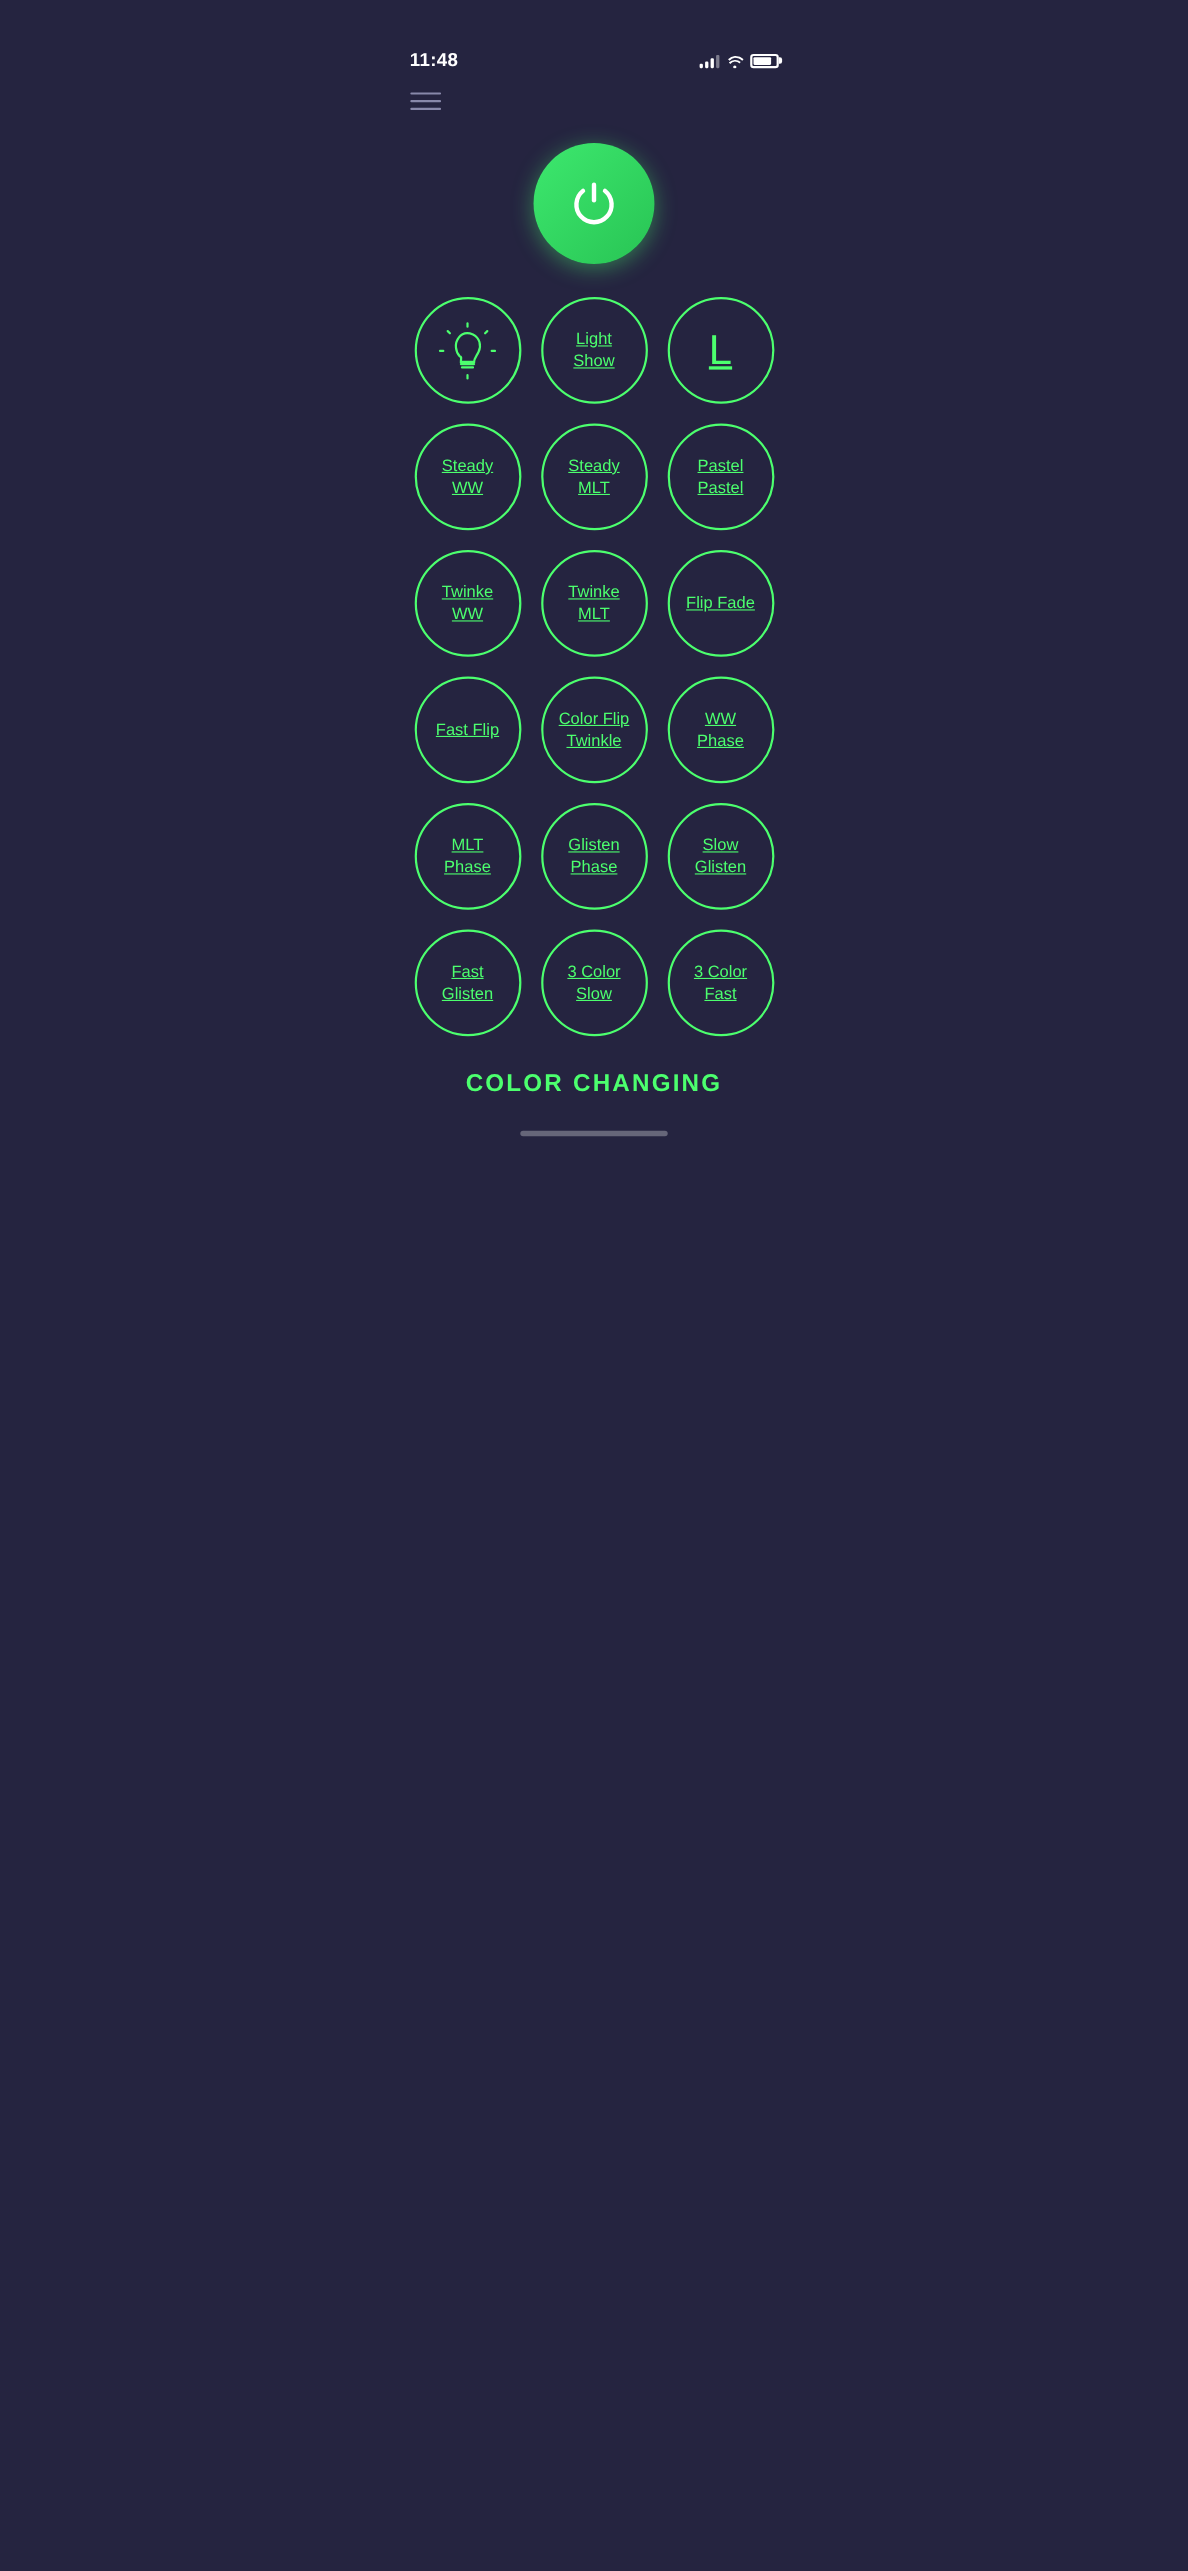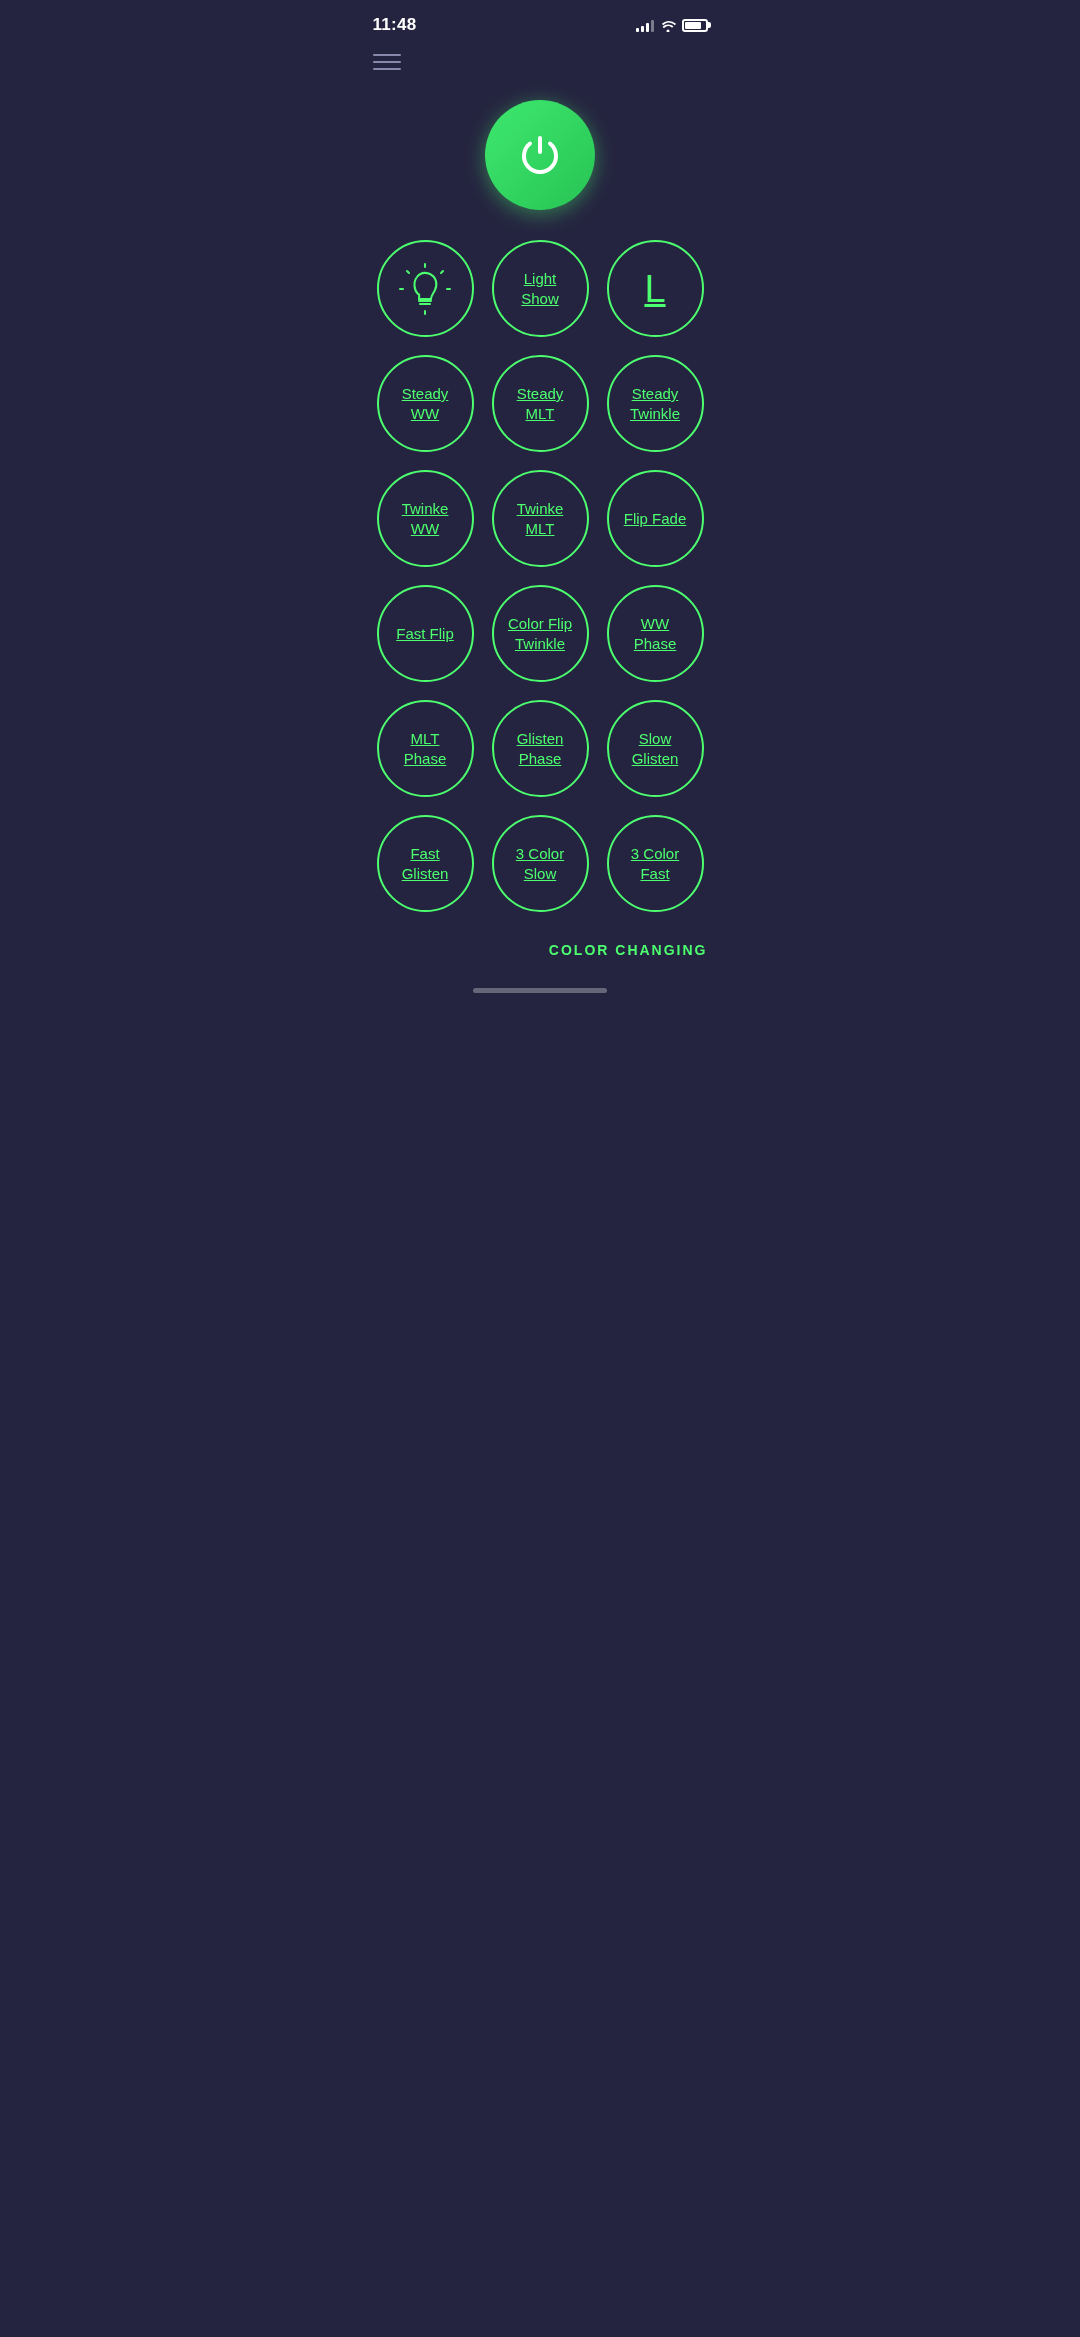--- a/index.html
+++ b/index.html
@@ -16,20 +16,21 @@
       overflow-x: hidden;
     }
 
     
     .status-bar {
       display: flex;
       justify-content: space-between;
       align-items: center;
       padding: 14px 20px 8px;
       height: 44px;
+      margin-top: 30px;
     }
 
     .status-time {
       font-size: 17px;
       font-weight: 600;
       color: #ffffff;
       letter-spacing: 0.3px;
     }
 
     .status-icons {
@@ -152,24 +153,24 @@
       line-height: 1.3;
       transition: background 0.2s;
     }
 
     .circle-btn.icon-btn {
       position: relative;
     }
 
     
     .footer {
-      text-align: right;
+      text-align: center;
       padding: 30px 20px 20px;
       color: #4cff6e;
-      font-size: 14px;
+      font-size: 22px;
       font-weight: 700;
       letter-spacing: 2px;
     }
 
     .home-indicator {
       width: 134px;
       height: 5px;
       background: white;
       border-radius: 3px;
       margin: 10px auto 8px;
@@ -255,21 +256,21 @@
     <span class="clock-L">L</span>
   </button>
 
   <button class="circle-btn">
     <span>Steady WW</span>
   </button>
   <button class="circle-btn">
     <span>Steady MLT</span>
   </button>
   <button class="circle-btn">
-    <span>Steady Twinkle</span>
+    <span>Pastel Pastel</span>
   </button>
 
   <button class="circle-btn">
     <span>Twinke WW</span>
   </button>
   <button class="circle-btn">
     <span>Twinke MLT</span>
   </button>
   <button class="circle-btn">
     <span>Flip Fade</span>

